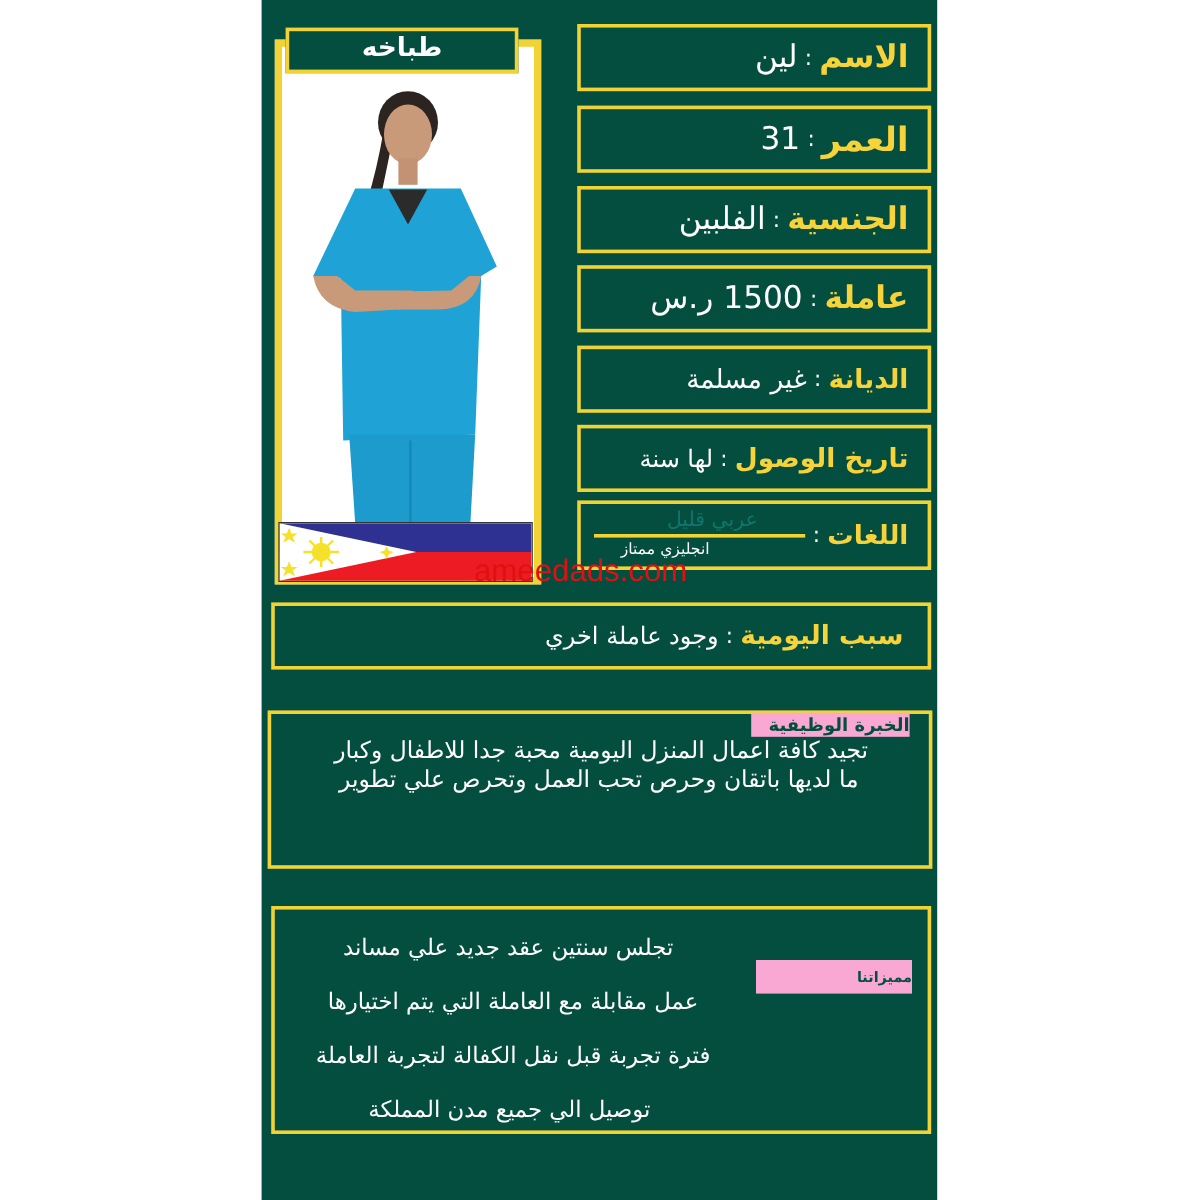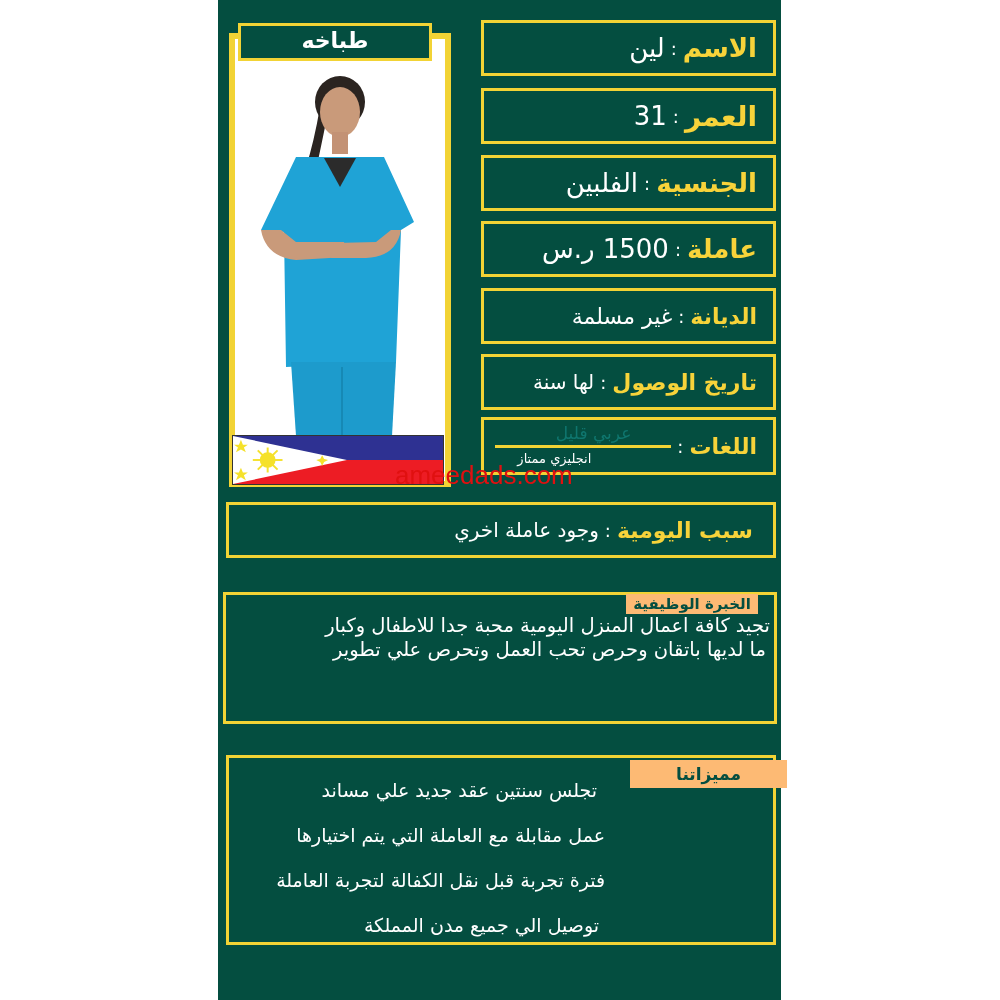--- a/index.html
+++ b/index.html
@@ -14,22 +14,22 @@
   .val { color: #fff; }
 
   .photo-frame { position: absolute; left: 229px; top: 33px; width: 222px; height: 454px; background: #fff; border: 6px solid #f2d335; }
   .photo-title { position: absolute; left: 238px; top: 23px; width: 194px; height: 38px; background: #044e40; border: 3px solid #f2d335; color: #fff; font-size: 22px; text-align: center; line-height: 30px; font-weight: bold; }
   .photo { position: absolute; left: 236px; top: 62px; width: 208px; height: 374px; }
 
   .flag { position: absolute; left: 232px; top: 435px; width: 212px; height: 50px; border: 1px solid #333; overflow: hidden; }
 
   .watermark { position: absolute; left: 395px; top: 460px; color: #e01010; font-size: 26px; font-family: "Liberation Sans", sans-serif; letter-spacing: 0px; }
 
-  .section-tag { position: absolute; background: #fdba74; color: #044e40; font-weight: bold; direction: rtl; text-align: center; }
-  .para { position: absolute; color: #fff; direction: rtl; text-align: right; }
+  .section-tag { position: absolute; background: #f9a8d4; color: #044e40; font-weight: bold; direction: rtl; text-align: right; }
+  .para { position: absolute; color: #fff; direction: rtl; text-align: center; }
 </style>
 </head>
 <body>
 
 <div class="panel"></div>
 
 <div class="photo-frame"></div>
 <svg class="photo" viewBox="0 0 208 374">
   <rect width="208" height="374" fill="#ffffff"></rect>
 
@@ -117,19 +117,19 @@
 </div>
 
 <div class="box yb" style="left:223px;top:592px;width:554px;height:132px;"></div>
 <div class="section-tag" style="left:626px;top:594px;width:132px;height:20px;font-size:15px;line-height:20px;">الخبرة الوظيفية</div>
 <div class="para" style="left:232px;top:614px;width:538px;font-size:19.5px;line-height:24px;">
   <div>تجيد كافة اعمال المنزل اليومية محبة جدا للاطفال وكبار</div>
   <div style="padding-right:4px">ما لديها باتقان وحرص تحب العمل وتحرص علي تطوير</div>
 </div>
 
 <div class="box yb" style="left:226px;top:755px;width:550px;height:190px;"></div>
-<div class="section-tag" style="left:630px;top:760px;width:157px;height:28px;font-size:17px;line-height:28px;">مميزاتنا</div>
+<div class="section-tag" style="left:630px;top:800px;width:130px;height:28px;font-size:12px;line-height:28px;">مميزاتنا</div>
 <div class="para" style="left:250px;top:768px;width:355px;font-size:19px;line-height:45px;">
   <div style="padding-right:8px">تجلس سنتين عقد جديد علي مساند</div>
   <div>عمل مقابلة مع العاملة التي يتم اختيارها</div>
   <div>فترة تجربة قبل نقل الكفالة لتجربة العاملة</div>
   <div style="padding-right:6px">توصيل الي جميع مدن المملكة</div>
 </div>
 
 </body></html>

